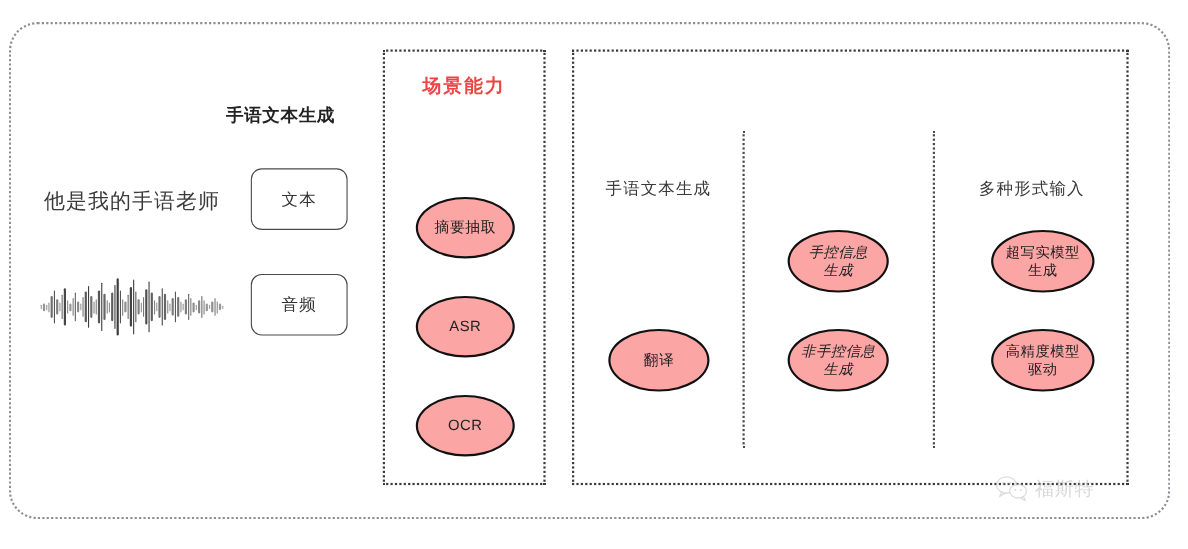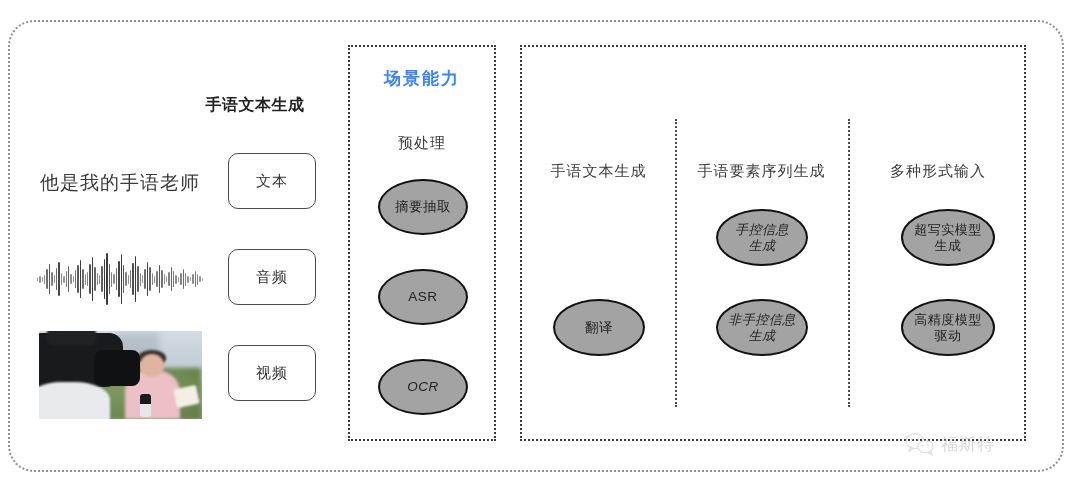--- a/index.html
+++ b/index.html
@@ -194,21 +194,21 @@
   #scene-panel { left: 348px; top: 45px; width: 148px; height: 396px; }
   #core-panel  { left: 520px; top: 45px; width: 506px; height: 396px; }
 
   .panel-title {
     position: absolute;
     left: 0;
     width: 100%;
     text-align: center;
     font-size: 17px;
     font-weight: bold;
-    color: #3b82f6;
+    color: #ef4444;
     letter-spacing: 2px;
   }
   #scene-panel .panel-title { top: 20px; }
   #core-panel  .panel-title { top: 20px; }
 
   .sub-title {
     position: absolute;
     text-align: center;
     font-size: 15px;
     color: #3a3a3a;
@@ -238,42 +238,42 @@
   #core-col-1 { left: 0px; }
   #core-col-2 { left: 153px; width: 173px; }
   #core-col-3 { left: 326px; width: 180px; }
   .core-col .sub-title { left: 0; width: 100%; top: 115px; }
 
   
   .ellipse {
     position: absolute;
     border: 2.4px solid #111;
     border-radius: 50%;
-    background: #a3a3a3;
+    background: #fca5a5;
     display: flex;
     align-items: center;
     justify-content: center;
     text-align: center;
     font-size: 13.5px;
     line-height: 1.18;
     color: #222;
     box-sizing: border-box;
     letter-spacing: 0.5px;
   }
   .ellipse.two-line { font-size: 13px; }
 
   
   #scene-panel .ellipse {
     left: 28px;
     width: 90px;
     height: 56px;
   }
   #e-abstract { top: 132px; }
   #e-asr      { top: 222px; }
-  #e-ocr      { top: 312px; font-style: italic; }
+  #e-ocr      { top: 312px; }
 
   
   .core-col .ellipse { height: 57px; }
   #core-col-1 .ellipse { left: 31px; width: 92px; }
   #core-col-2 .ellipse { left: 41px; width: 92px; font-style: italic; }
   #core-col-3 .ellipse { left: 53px; width: 94px; }
   .ell-top    { top: 162px; }
   .ell-bottom { top: 252px; }
 
   
@@ -380,61 +380,41 @@
     <div class="pill">音频</div>
   </div>
 
   <div class="input-row" id="row-text">
     <div class="media-slot">
       <div class="sentence-text">他是我的手语老师</div>
     </div>
     <div class="pill">文本</div>
   </div>
 
-  <div class="input-row" id="row-video">
-    <div class="media-slot">
-      <div id="video-thumb">
-        <div class="sky-build"></div>
-        <div class="hedge"></div>
-        <div class="reporter-body"></div>
-        <div class="reporter-hair"></div>
-        <div class="reporter-head"></div>
-        <div class="mic"></div>
-        <div class="notepad"></div>
-        <div class="camera-body"></div>
-        <div class="camera-lens"></div>
-        <div class="camera-hood"></div>
-        <div class="operator"></div>
-      </div>
-    </div>
-    <div class="pill">视频</div>
-  </div>
 </div>
 
 <div class="panel" id="scene-panel">
   <div class="panel-title">场景能力</div>
-  <div class="sub-title" id="scene-sub">预处理</div>
 
   <div class="ellipse" id="e-abstract">摘要抽取</div>
   <div class="ellipse" id="e-asr">ASR</div>
   <div class="ellipse" id="e-ocr">OCR</div>
 </div>
 
 <div class="panel" id="core-panel">
 
   <div class="v-divider" id="divider-1"></div>
   <div class="v-divider" id="divider-2"></div>
 
   <div class="core-col" id="core-col-1">
     <div class="sub-title">手语文本生成</div>
     <div class="ellipse ell-bottom">翻译</div>
   </div>
 
   <div class="core-col" id="core-col-2">
-    <div class="sub-title">手语要素序列生成</div>
     <div class="ellipse ell-top two-line">手控信息<br>生成</div>
     <div class="ellipse ell-bottom two-line">非手控信息<br>生成</div>
   </div>
 
   <div class="core-col" id="core-col-3">
     <div class="sub-title">多种形式输入</div>
     <div class="ellipse ell-top two-line">超写实模型<br>生成</div>
     <div class="ellipse ell-bottom two-line">高精度模型<br>驱动</div>
   </div>
 </div>

